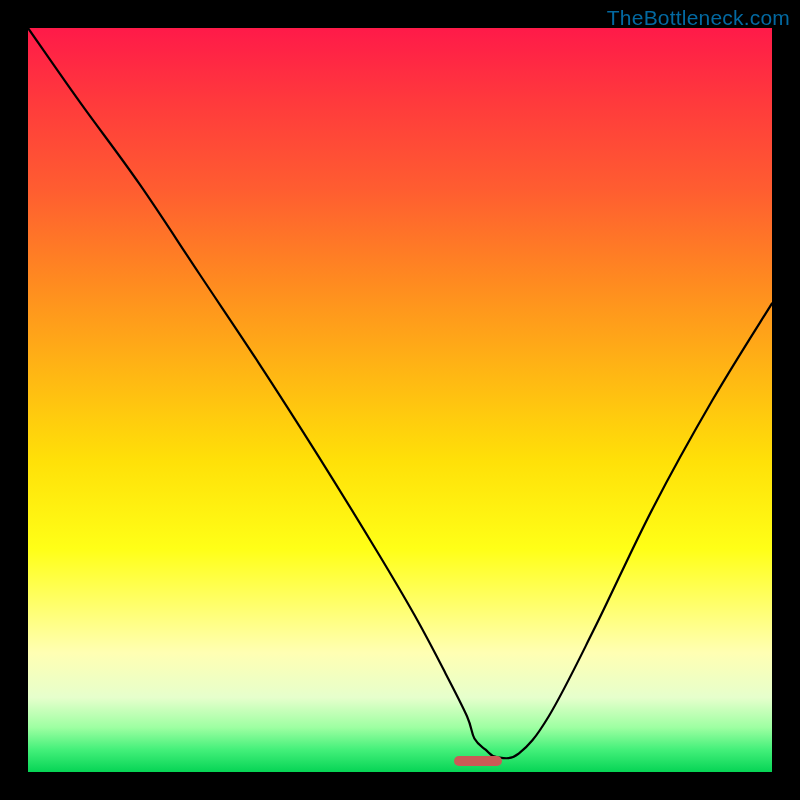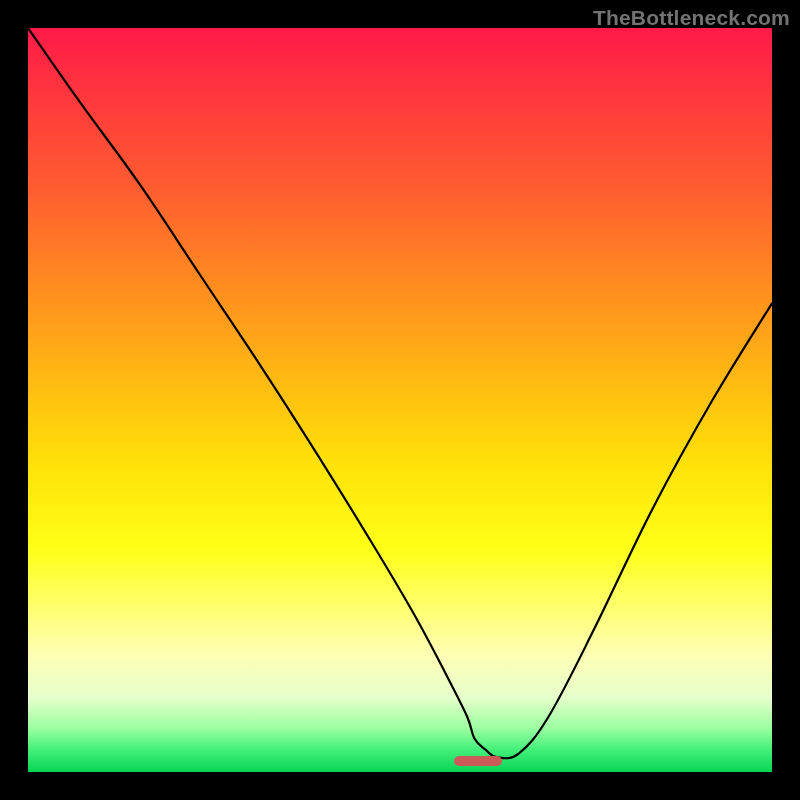--- a/index.html
+++ b/index.html
@@ -8,23 +8,23 @@
     width: 800px;
     height: 800px;
     background: #000;
     position: relative;
     font-family: Arial, sans-serif;
   }
   .watermark {
     position: absolute;
     top: 6px;
     right: 10px;
-    color: #737373;
+    color: #0369a1;
     font-size: 21px;
-    font-weight: bold;
+    font-weight: normal;
     letter-spacing: 0.2px;
   }
   .plot-area {
     position: absolute;
     left: 28px;
     top: 28px;
     width: 744px;
     height: 744px;
     background: linear-gradient(to bottom,
       #ff1a49 0%,

